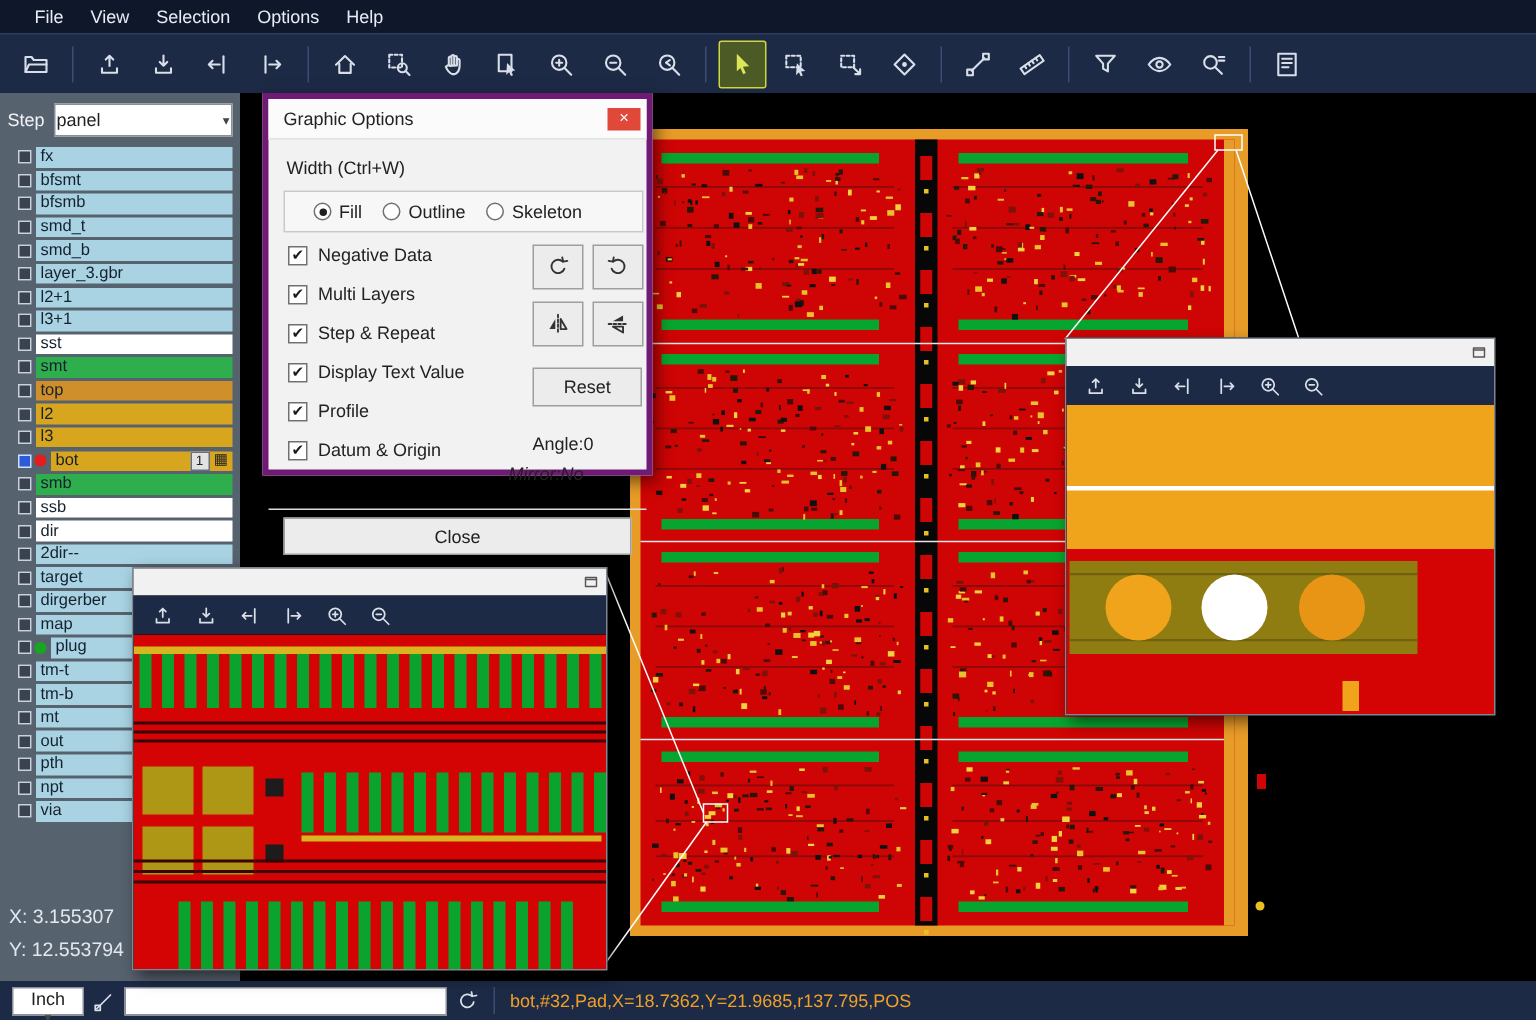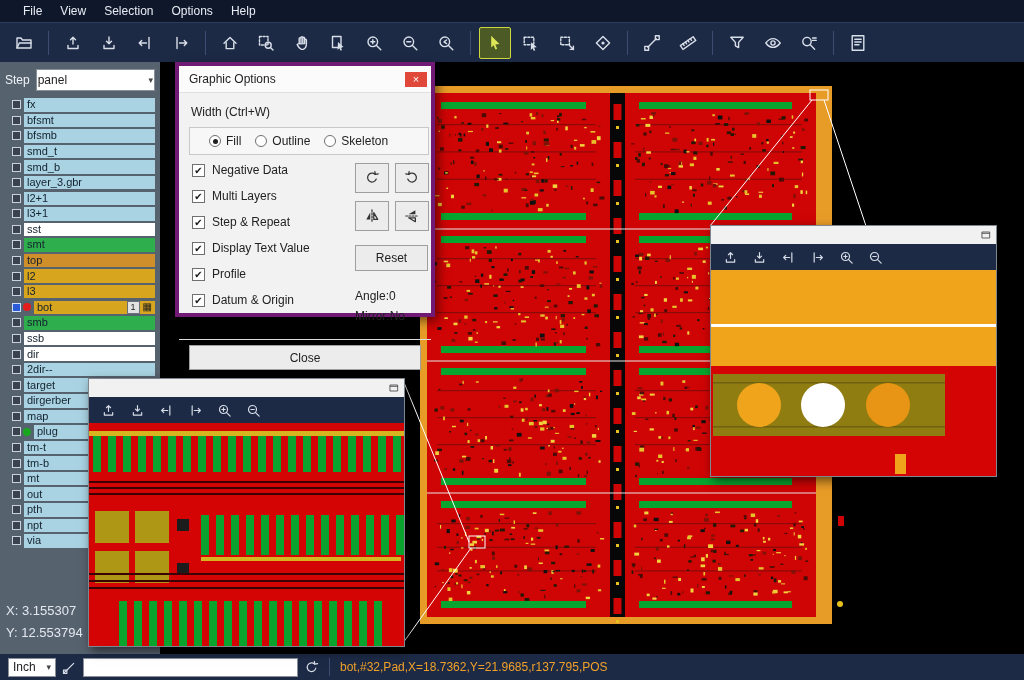--- a/index.html
+++ b/index.html
@@ -41,21 +41,21 @@
   .lr-bar.gold{background:#d8a51f;}
   .lr-bar.orange{background:#cf8f2a;}
   .lr-badge{background:#e2e2e2;border:1px solid #69707a;font-size:9px;color:#222;
     padding:0 3px;margin-left:auto;margin-right:3px;line-height:11px;}
   .lr-grid{font-size:10px;color:#222;margin-right:3px;}
   .coords{position:absolute;left:6px;top:600px;color:#e3e8ef;font-size:13px;z-index:3;line-height:22px;}
   
   .statusbar{position:absolute;left:0;top:654px;width:100%;height:26px;background:#1d2a46;
     display:flex;align-items:center;padding:0 8px;box-sizing:border-box;z-index:6;gap:6px;}
   .unit-combo{background:#fff;border:1px solid #8a9097;height:19px;width:48px;display:flex;
-    align-items:center;justify-content:space-between;padding:0 4px;font-size:12px;color:#222;box-sizing:border-box;}
+    align-items:center;justify-content:space-between;padding:0 4px;font-size:12px;color:#222;box-sizing:border-box;flex-direction:column;}
   .status-icon{color:#d9dfe9;display:flex;}
   .status-input{background:#fff;border:1px solid #8a9097;height:17px;width:205px;font-size:12px;
     padding:0 4px;font-family:"Liberation Sans",sans-serif;}
   .status-sep{width:1px;height:18px;background:#3c4c72;margin:0 4px;}
   .status-msg{color:#f0a028;font-size:12px;white-space:nowrap;}
   
   .canvas{position:absolute;left:160px;top:62px;width:864px;height:592px;background:#000;z-index:0;}
   .overlay{position:absolute;left:0;top:0;width:1024px;height:680px;z-index:1;pointer-events:none;}
   
   .window{position:absolute;border:1px solid #7e868f;box-shadow:3px 4px 10px rgba(0,0,0,.55);
@@ -90,21 +90,21 @@
   .cb{width:13px;height:13px;background:#fff;border:1px solid #707070;font-size:10px;line-height:12px;
     text-align:center;color:#1a1a1a;box-sizing:border-box;}
   .transforms{position:absolute;left:176px;top:70px;display:grid;grid-template-columns:34px 34px;
     grid-auto-rows:32px;gap:6px;}
   .xbtn{width:34px;height:30px;background:#ececec;border:1px solid #9f9f9f;display:flex;
     align-items:center;justify-content:center;color:#333;box-sizing:border-box;}
   .reset-btn{position:absolute;left:176px;top:152px;width:73px;height:26px;background:#ececec;
     border:1px solid #9f9f9f;font-size:12px;color:#222;display:flex;align-items:center;
     justify-content:center;box-sizing:border-box;}
   .angle-text{position:absolute;left:176px;top:196px;}
-  .mirror-text{position:absolute;left:176px;top:216px;}
+  .mirror-text{position:absolute;left:160px;top:216px;font-style:italic;}
   .footer-line{position:absolute;left:0;right:0;top:246px;border-top:1px solid #dcdcdc;}
   .close-btn{position:absolute;left:10px;right:10px;top:252px;height:25px;background:#ececec;
     border:1px solid #9f9f9f;font-size:12px;color:#222;display:flex;align-items:center;
     justify-content:center;box-sizing:border-box;}
 </style>
 </head>
 <body>
 
 <div class="screen">
 

